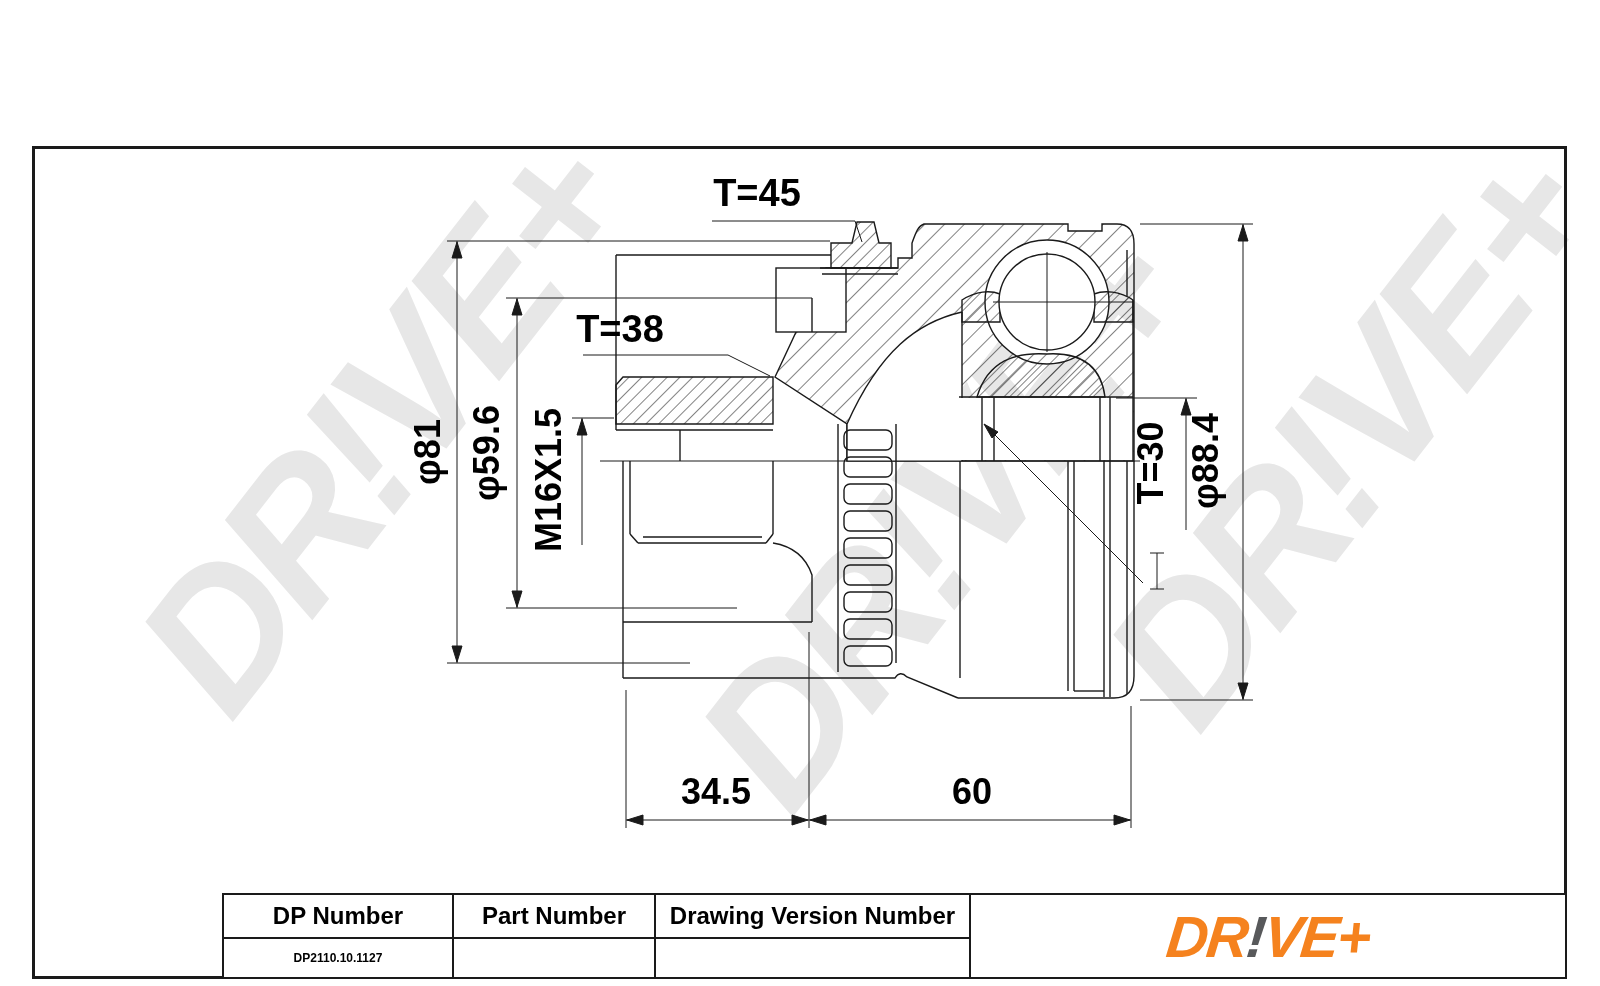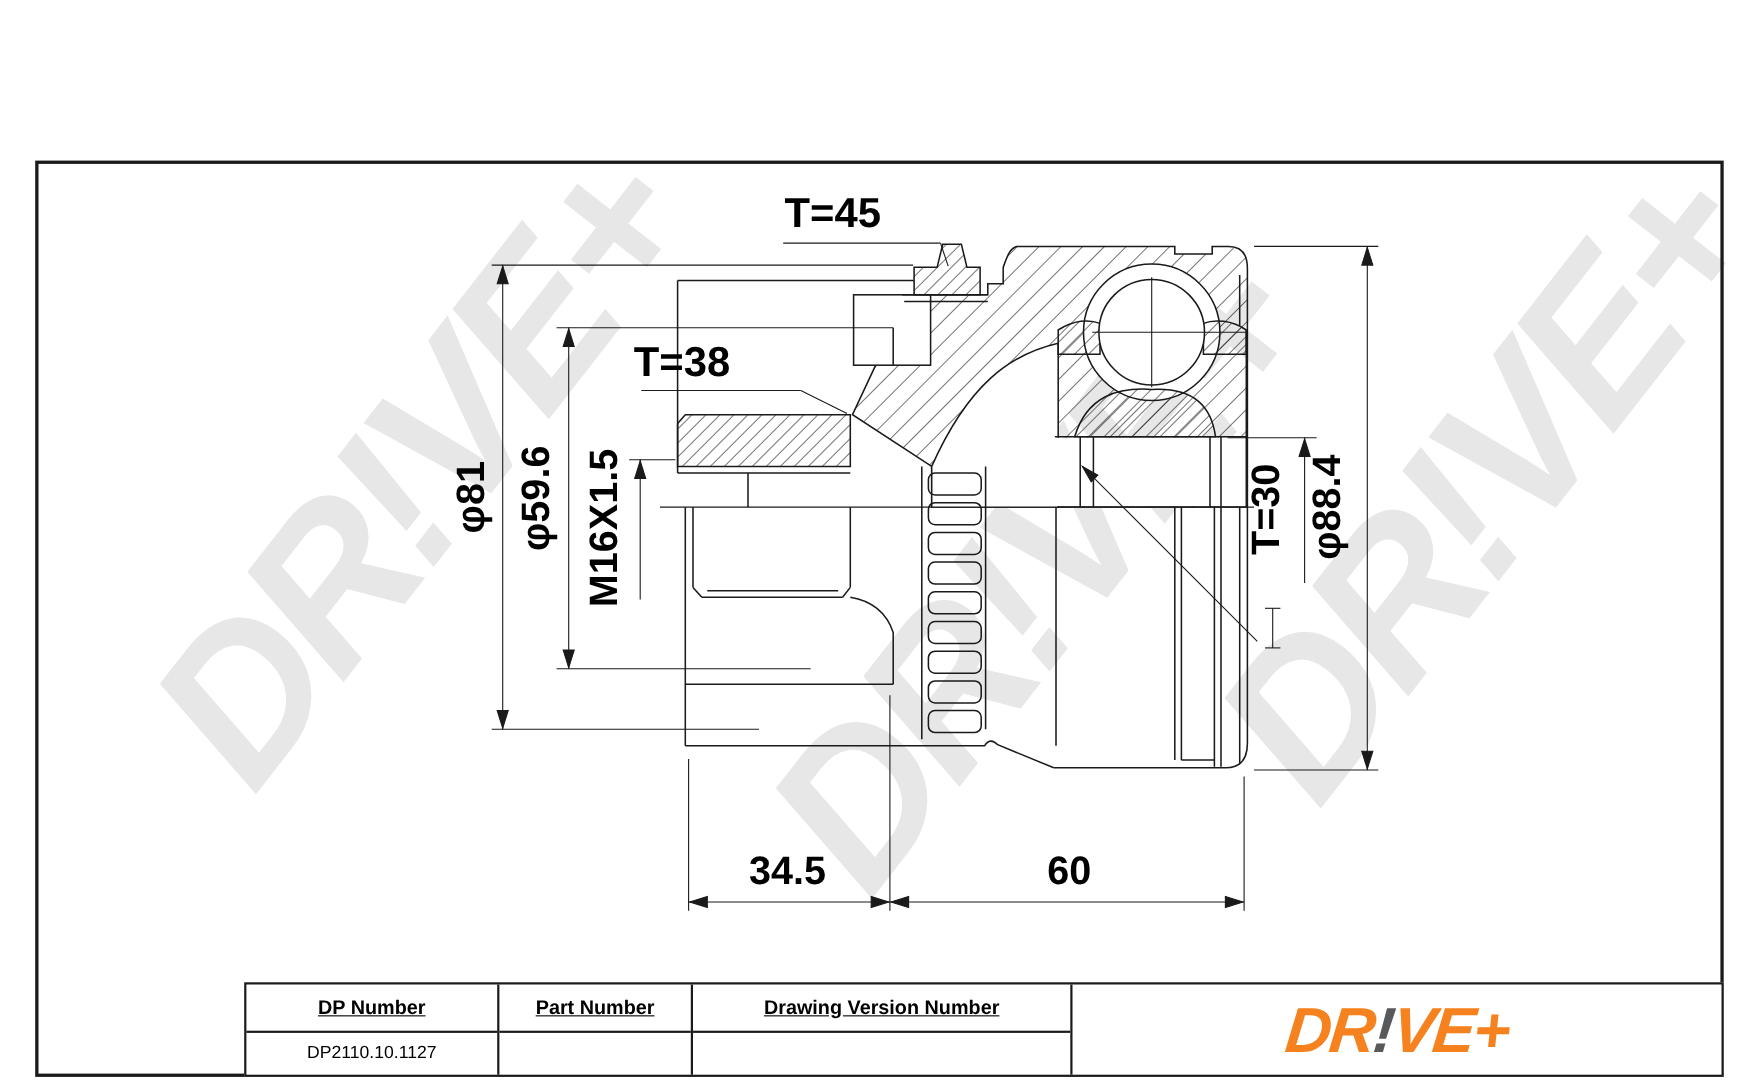--- a/index.html
+++ b/index.html
@@ -7,23 +7,23 @@
         font-family:"Liberation Sans",sans-serif;}
   #drawingSvg{position:absolute;left:0;top:0;width:1600px;height:986px;}
   #frame{position:absolute;left:32px;top:146px;width:1529px;height:827px;
          border:3px solid #1a1a1a;}
   
   #titleblock{position:absolute;left:222px;top:893px;width:1345px;height:86px;
               display:flex;background:#fff;border:2px solid #1a1a1a;box-sizing:border-box;}
   .tb-col{display:flex;flex-direction:column;border-right:2px solid #1a1a1a;box-sizing:border-box;}
   .tb-col:last-child{border-right:none;}
   .tb-head{flex:0 0 44px;display:flex;align-items:center;justify-content:center;
-           border-bottom:2px solid #1a1a1a;font-size:18px;font-weight:bold;color:#000;box-sizing:border-box;text-decoration:underline;}
+           border-bottom:2px solid #1a1a1a;font-size:24px;font-weight:bold;color:#000;box-sizing:border-box;}
   .tb-val{flex:1;display:flex;align-items:center;justify-content:center;
-          font-size:16px;font-weight:normal;color:#000;}
+          font-size:12px;font-weight:bold;color:#000;}
   .tb-logo{display:flex;align-items:center;justify-content:center;}
   .logo{font-size:58px;font-weight:bold;font-style:italic;letter-spacing:-2px;
         transform:skewX(-6deg);white-space:nowrap;}
 </style>
 </head>
 <body>
 
 <div id="page">
 
   <svg id="drawingSvg" viewBox="0 0 1600 986" xmlns="http://www.w3.org/2000/svg">
@@ -206,24 +206,24 @@
     </g>
   </svg>
 
   <div id="frame"></div>
 
   <div id="titleblock">
     <div class="tb-col" style="width:230px">
       <div class="tb-head">DP Number</div>
       <div class="tb-val">DP2110.10.1127</div>
     </div>
-    <div class="tb-col" style="width:176px">
+    <div class="tb-col" style="width:202px">
       <div class="tb-head">Part Number</div>
     </div>
-    <div class="tb-col" style="width:345px">
+    <div class="tb-col" style="width:315px">
       <div class="tb-head">Drawing Version Number</div>
     </div>
     <div class="tb-col tb-logo" style="flex:1">
       <div class="logo">
         <span style="color:#F5821E">DR</span><span style="color:#58595B">!</span><span style="color:#F5821E">VE+</span>
       </div>
     </div>
   </div>
 
 </div>

